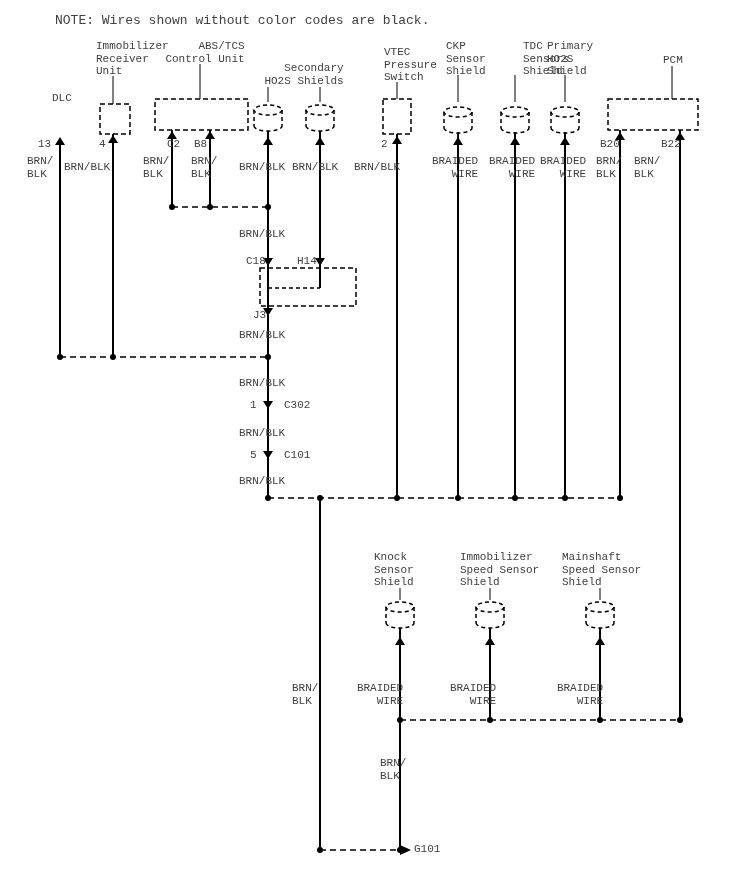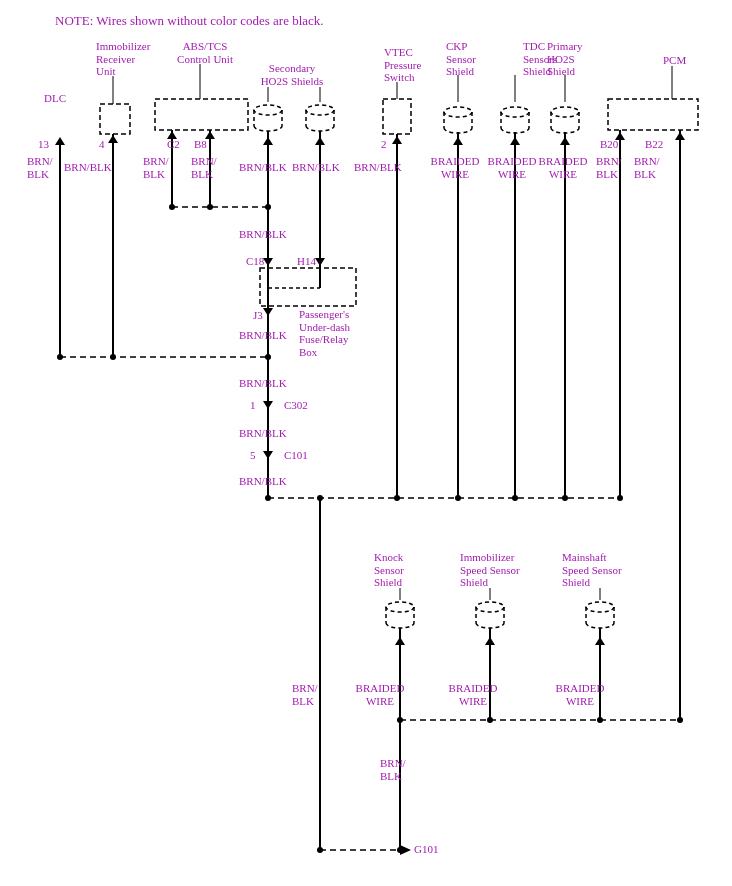--- a/index.html
+++ b/index.html
@@ -1,19 +1,19 @@
 <!DOCTYPE html>
 <html><head>
 <meta charset="utf-8">
 <style>
   html,body{margin:0;padding:0;background:#e8e8e8}
   .canvas{position:relative;width:732px;height:886px;background:#ffffff;
-          font-family:Liberation Serif, serif;color:#a21caf;overflow:hidden}
+          font-family:Liberation Mono, monospace;color:#404040;overflow:hidden}
   .lbl{position:absolute;font-size:11px;line-height:1.15;white-space:pre-line}
-  .ctr{transform:translateX(-50%);text-align:center}
+  .ctr{transform:translateX(-50%);text-align:right}
   .note{font-size:13px}
   svg{position:absolute;left:0;top:0}
 </style>
 </head>
 <body>
 
 <div class="canvas">
 
   <svg width="732" height="886" viewBox="0 0 732 886">
     <defs>
@@ -134,27 +134,27 @@
       <use href="#arrow-down" x="268" y="455"></use>
     </g>
 
     <g>
       <polygon points="400,845 400,855 411,850" fill="#000"></polygon>
     </g>
   </svg>
 
   <div class="lbl note" style="left:55px;top:14px">NOTE: Wires shown without color codes are black.</div>
 
-  <div class="lbl" style="left:44px;top:92px">DLC</div>
+  <div class="lbl" style="left:52px;top:92px">DLC</div>
   <div class="lbl" style="left:96px;top:40px">Immobilizer
 Receiver
 Unit</div>
   <div class="lbl ctr" style="left:205px;top:40px">ABS/TCS
 Control Unit</div>
-  <div class="lbl ctr" style="left:292px;top:62px">Secondary
+  <div class="lbl ctr" style="left:304px;top:62px">Secondary
 HO2S Shields</div>
   <div class="lbl" style="left:384px;top:46px">VTEC
 Pressure
 Switch</div>
   <div class="lbl" style="left:446px;top:40px">CKP
 Sensor
 Shield</div>
   <div class="lbl" style="left:523px;top:40px">TDC
 Sensors
 Shield</div>
@@ -162,21 +162,21 @@
 HO2S
 Shield</div>
   <div class="lbl" style="left:663px;top:54px">PCM</div>
 
   <div class="lbl" style="left:38px;top:138px">13</div>
   <div class="lbl" style="left:99px;top:138px">4</div>
   <div class="lbl" style="left:167px;top:138px">C2</div>
   <div class="lbl" style="left:194px;top:138px">B8</div>
   <div class="lbl" style="left:381px;top:138px">2</div>
   <div class="lbl" style="left:600px;top:138px">B20</div>
-  <div class="lbl" style="left:645px;top:138px">B22</div>
+  <div class="lbl" style="left:661px;top:138px">B22</div>
 
   <div class="lbl" style="left:27px;top:155px">BRN/
 BLK</div>
   <div class="lbl" style="left:64px;top:161px">BRN/BLK</div>
   <div class="lbl" style="left:143px;top:155px">BRN/
 BLK</div>
   <div class="lbl" style="left:191px;top:155px">BRN/
 BLK</div>
   <div class="lbl" style="left:239px;top:161px">BRN/BLK</div>
   <div class="lbl" style="left:292px;top:161px">BRN/BLK</div>
@@ -189,24 +189,20 @@
 WIRE</div>
   <div class="lbl" style="left:596px;top:155px">BRN/
 BLK</div>
   <div class="lbl" style="left:634px;top:155px">BRN/
 BLK</div>
 
   <div class="lbl" style="left:239px;top:228px">BRN/BLK</div>
   <div class="lbl" style="left:246px;top:255px">C18</div>
   <div class="lbl" style="left:297px;top:255px">H14</div>
   <div class="lbl" style="left:253px;top:309px">J3</div>
-  <div class="lbl" style="left:299px;top:308px">Passenger's
-Under-dash
-Fuse/Relay
-Box</div>
   <div class="lbl" style="left:239px;top:329px">BRN/BLK</div>
   <div class="lbl" style="left:239px;top:377px">BRN/BLK</div>
   <div class="lbl" style="left:250px;top:399px">1</div>
   <div class="lbl" style="left:284px;top:399px">C302</div>
   <div class="lbl" style="left:239px;top:427px">BRN/BLK</div>
   <div class="lbl" style="left:250px;top:449px">5</div>
   <div class="lbl" style="left:284px;top:449px">C101</div>
   <div class="lbl" style="left:239px;top:475px">BRN/BLK</div>
 
   <div class="lbl" style="left:374px;top:551px">Knock

